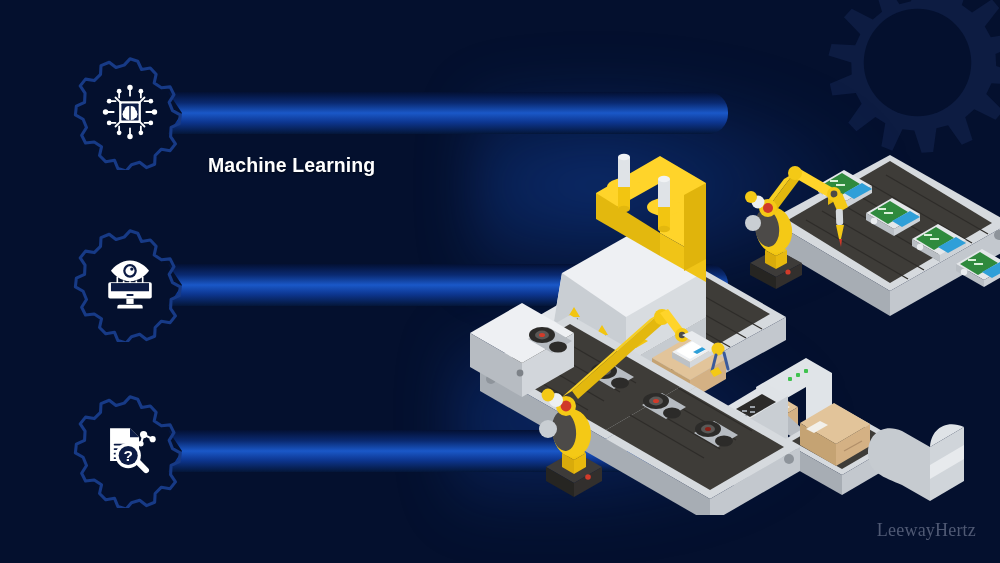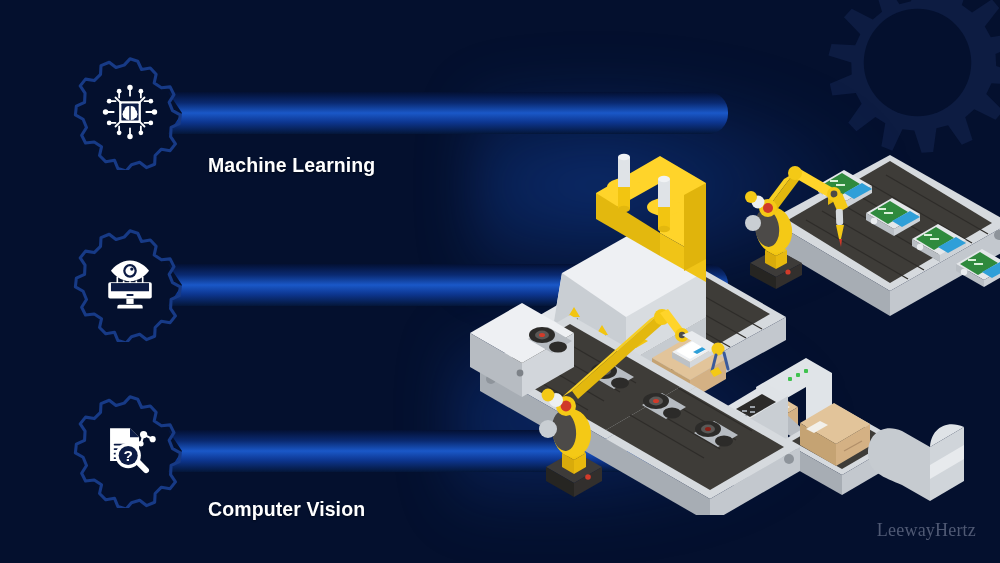--- a/index.html
+++ b/index.html
@@ -189,21 +189,20 @@
       </div>
     </div>
   </div>
 
   <div class="row" style="top:224px;">
 
     <div class="bar-wrap" style="top:40px;">
       <div class="bar"></div>
       <div class="bar-cap"></div>
     </div>
-    <div class="bar-label" style="left:208px; top:285px;">Computer Vision</div>
 
     <div class="gear-badge" style="top:2px;">
       <svg viewBox="0 0 120 120" width="116" height="116" aria-hidden="true">
         <path d="M60 5 L68 7.5 L72 16 L81 14.5 L87 21 L85 30 L92.5 35 L101.5 34 L105.5 42
                  L100.5 50 L104 58.5 L112 63 L111 72 L102.5 76 L102 85.5 L107 93 L101.5 100
                  L92.5 98.5 L86 105 L85.5 114 L77 117.5 L70 112 L61.5 114.5 L56 121
                  L47.5 118.5 L44 110 L35 111.5 L28.5 105 L30.5 96 L23 91 L14 92 L10 84
                  L15 76 L11.5 67.5 L3.5 63 L4.5 54 L13 50 L13.5 40.5 L8.5 33 L14 26
                  L23 27.5 L29.5 21 L30 12 L38.5 8.5 L45.5 14 L54 11.5 Z" fill="none" stroke="#173a86" stroke-width="3.2" stroke-linejoin="round"></path>
       </svg>

